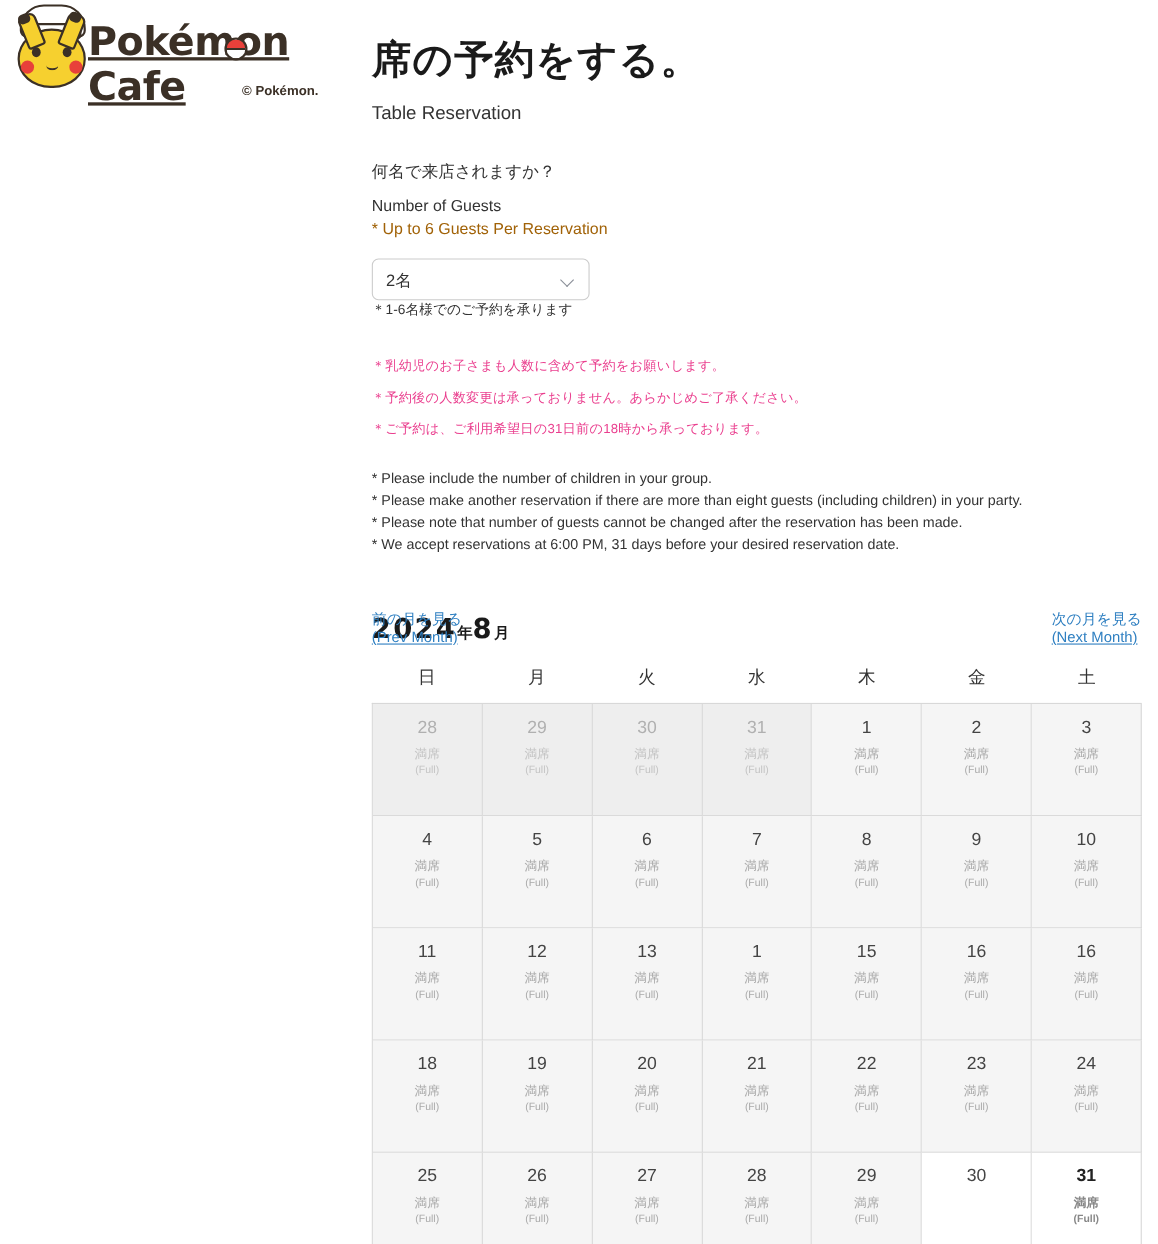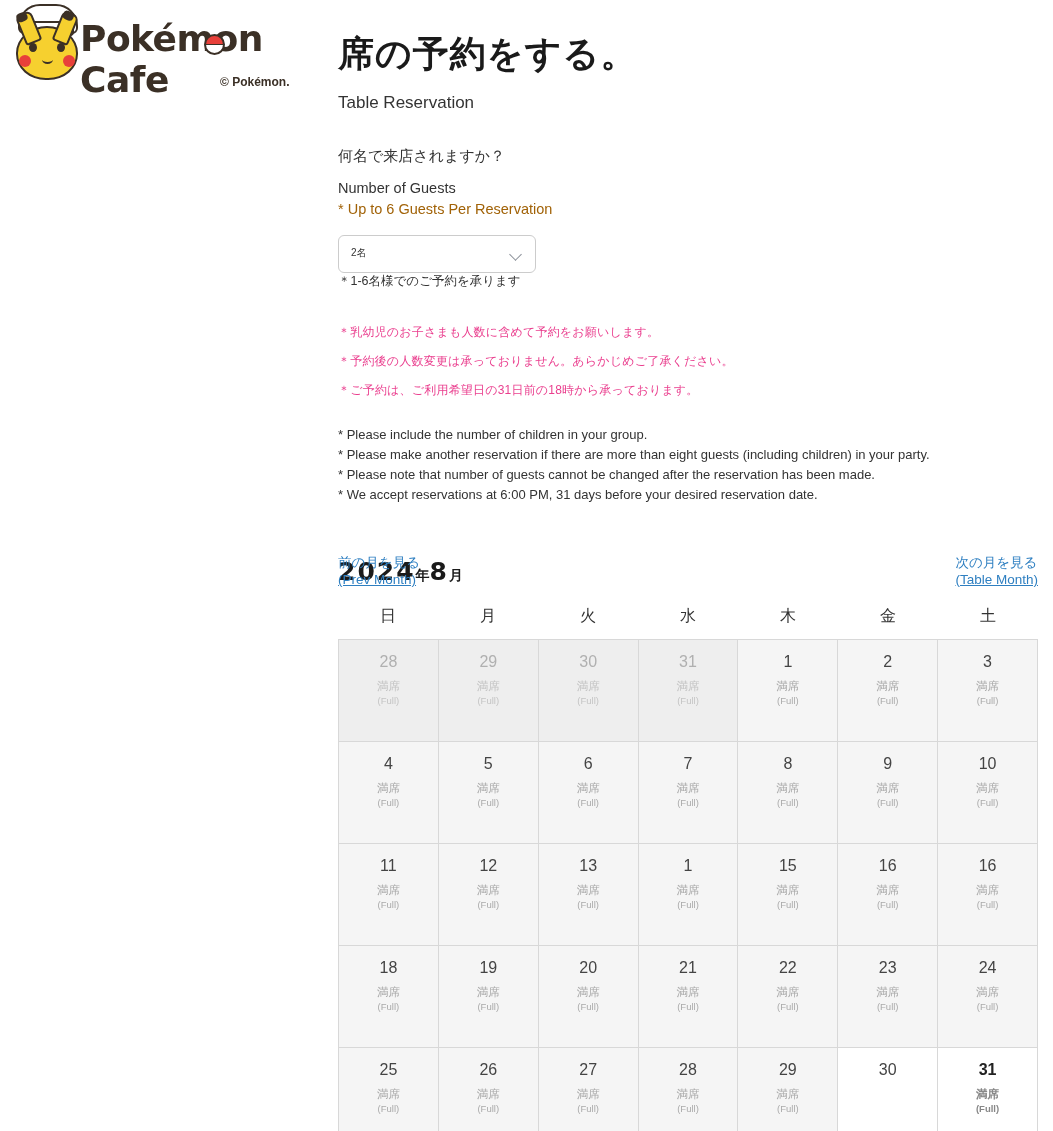--- a/index.html
+++ b/index.html
@@ -114,20 +114,21 @@
   }
   .logo-text {
     position: absolute;
     left: 72px;
     top: 14px;
     font-size: 36px;
     font-weight: bold;
     color: #3b3026;
     letter-spacing: -0.5px;
     font-family: "DejaVu Sans", sans-serif;
+    text-decoration: underline;
   }
   .logo-ball {
     position: absolute;
     left: 196px;
     top: 30px;
     width: 17px;
     height: 17px;
     border-radius: 50%;
     border: 2px solid #3b3026;
     background: linear-gradient(to bottom, #e8403a 0 45%, #3b3026 45% 55%, #ffffff 55% 100%);
@@ -185,21 +186,21 @@
     height: 38px;
     border: 1px solid #cccccc;
     border-radius: 6px;
     background: #ffffff;
     box-sizing: border-box;
   }
   .select-value {
     position: absolute;
     left: 12px;
     top: 10px;
-    font-size: 10px;
+    font-size: 15px;
     color: #333333;
   }
   .chevron {
     position: absolute;
     right: 13px;
     top: 14px;
     width: 11px;
     height: 11px;
   }
   .chevron:before {
@@ -380,21 +381,21 @@
   <div class="en-note"> * We accept reservations at 6:00 PM, 31 days before your desired reservation date.</div>
 
   <div class="calendar">
     <div class="cal-header">
       <div class="nav-link nav-prev">
         <div class="l1">前の月を見る</div>
         <div class="l2">(Prev Month)</div>
       </div>
       <div class="nav-link nav-next">
         <div class="l1">次の月を見る</div>
-        <div class="l2">(Table Month)</div>
+        <div class="l2">(Next Month)</div>
       </div>
       <div class="cal-title">
         <span>2024</span><span class="small">年</span><span>8</span><span class="small">月</span>
       </div>
     </div>
 
     <div class="weekdays" id="weekdays">
         <div class="weekday">日</div>
         <div class="weekday">月</div>
         <div class="weekday">火</div>

